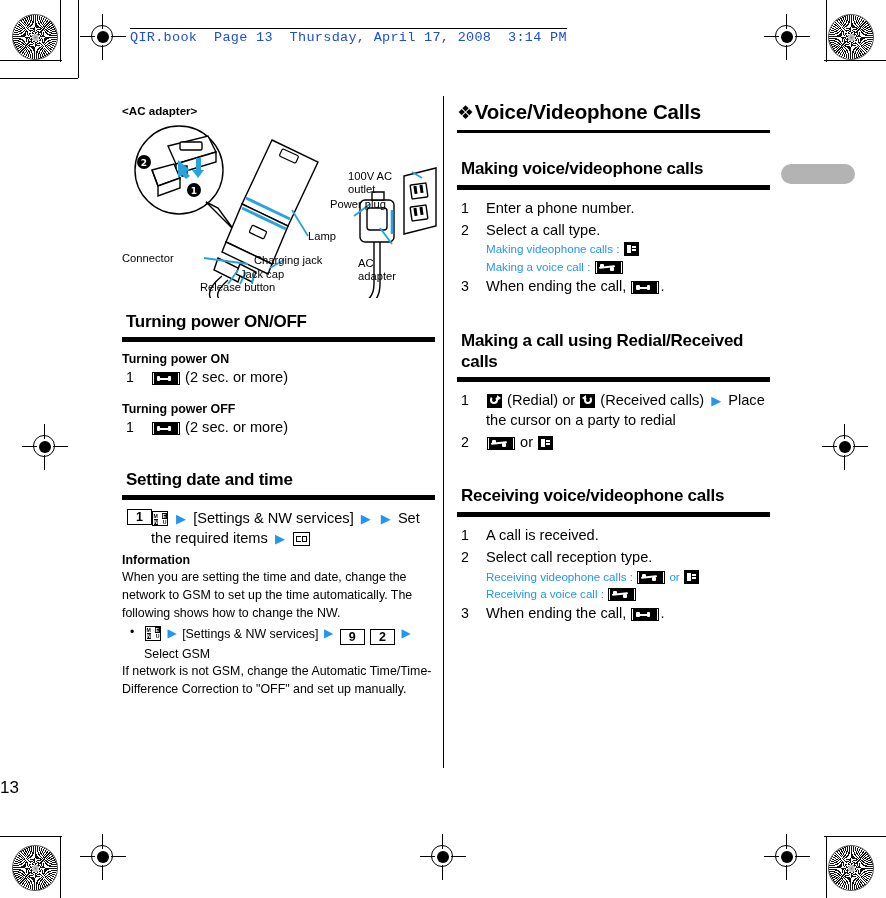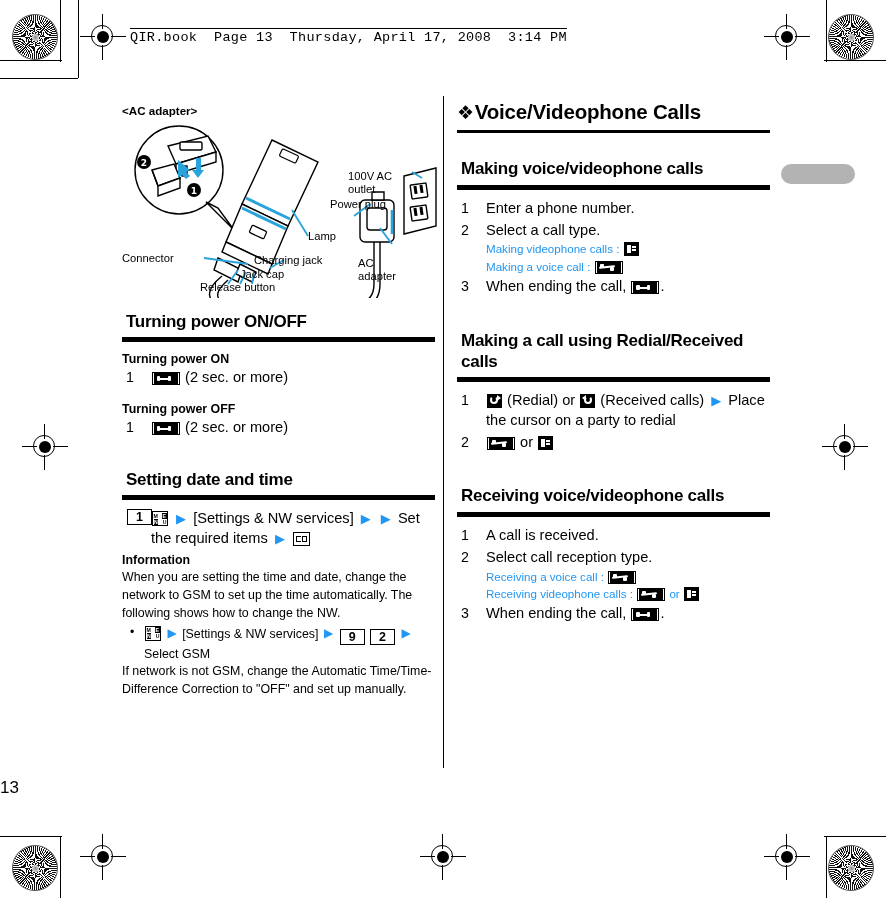--- a/index.html
+++ b/index.html
@@ -21,21 +21,21 @@
   .star{position:absolute;width:46px;height:46px;border-radius:50%;
         background:
           repeating-conic-gradient(#111 0deg 3deg,#fff 3deg 6deg);
         border:1px solid #555;box-sizing:border-box;}
   .star:after{content:"";position:absolute;left:50%;top:50%;width:7px;height:7px;
         margin:-3.5px 0 0 -3.5px;border-radius:50%;
         background:radial-gradient(circle,#888 0%,#ddd 70%,#fff 100%);}
 
   
   .runhead{position:absolute;left:130px;top:30px;font-family:"Liberation Mono","DejaVu Sans Mono",monospace;
-           font-size:13.5px;letter-spacing:.3px;white-space:pre;color:#000000;}
+           font-size:13.5px;letter-spacing:.3px;white-space:pre;color:#1d4ed8;}
   .runhead .ul{border-top:1.4px solid #000;padding-top:1px;}
   .col{position:absolute;top:96px;width:313px;}
   .col-left{left:122px;}
   .col-right{left:457px;}
 
   .rule-v{position:absolute;left:443px;top:96px;width:1px;height:672px;background:#000;}
 
   
   h1.h-main{font-size:20.5px;font-weight:bold;margin:0;letter-spacing:-.2px;line-height:1.18;}
   .h-main .mark{font-size:19px;margin-right:1px;}
@@ -474,37 +474,37 @@
 
   <ul class="steps">
     <li>
       <span class="num">1</span>
       <span>A call is received.</span>
     </li>
     <li>
       <span class="num">2</span>
       <span>Select call reception type.</span>
       <span class="sub-blue">
-        <span>Receiving a voice call :</span>
-        <span class="kbox wide"><span class="inner">
-              <span class="gl-hand">
-                <span class="e2"></span>
-              </span>
-            </span></span>
-      </span>
-      <span class="sub-blue">
         <span>Receiving videophone calls :</span>
         <span class="kbox wide"><span class="inner">
               <span class="gl-hand">
                 <span class="e2"></span>
               </span>
             </span></span>
         <span>or</span>
         <span class="kbox vp"><span class="inner"></span></span>
       </span>
+      <span class="sub-blue">
+        <span>Receiving a voice call :</span>
+        <span class="kbox wide"><span class="inner">
+              <span class="gl-hand">
+                <span class="e2"></span>
+              </span>
+            </span></span>
+      </span>
     </li>
     <li>
       <span class="num">3</span>
       <span>When ending the call,</span>
       <span class="kbox wide"><span class="inner">
             <span class="gl-end">
               <span class="e2"></span>
             </span>
           </span></span><span>.</span>
     </li>

